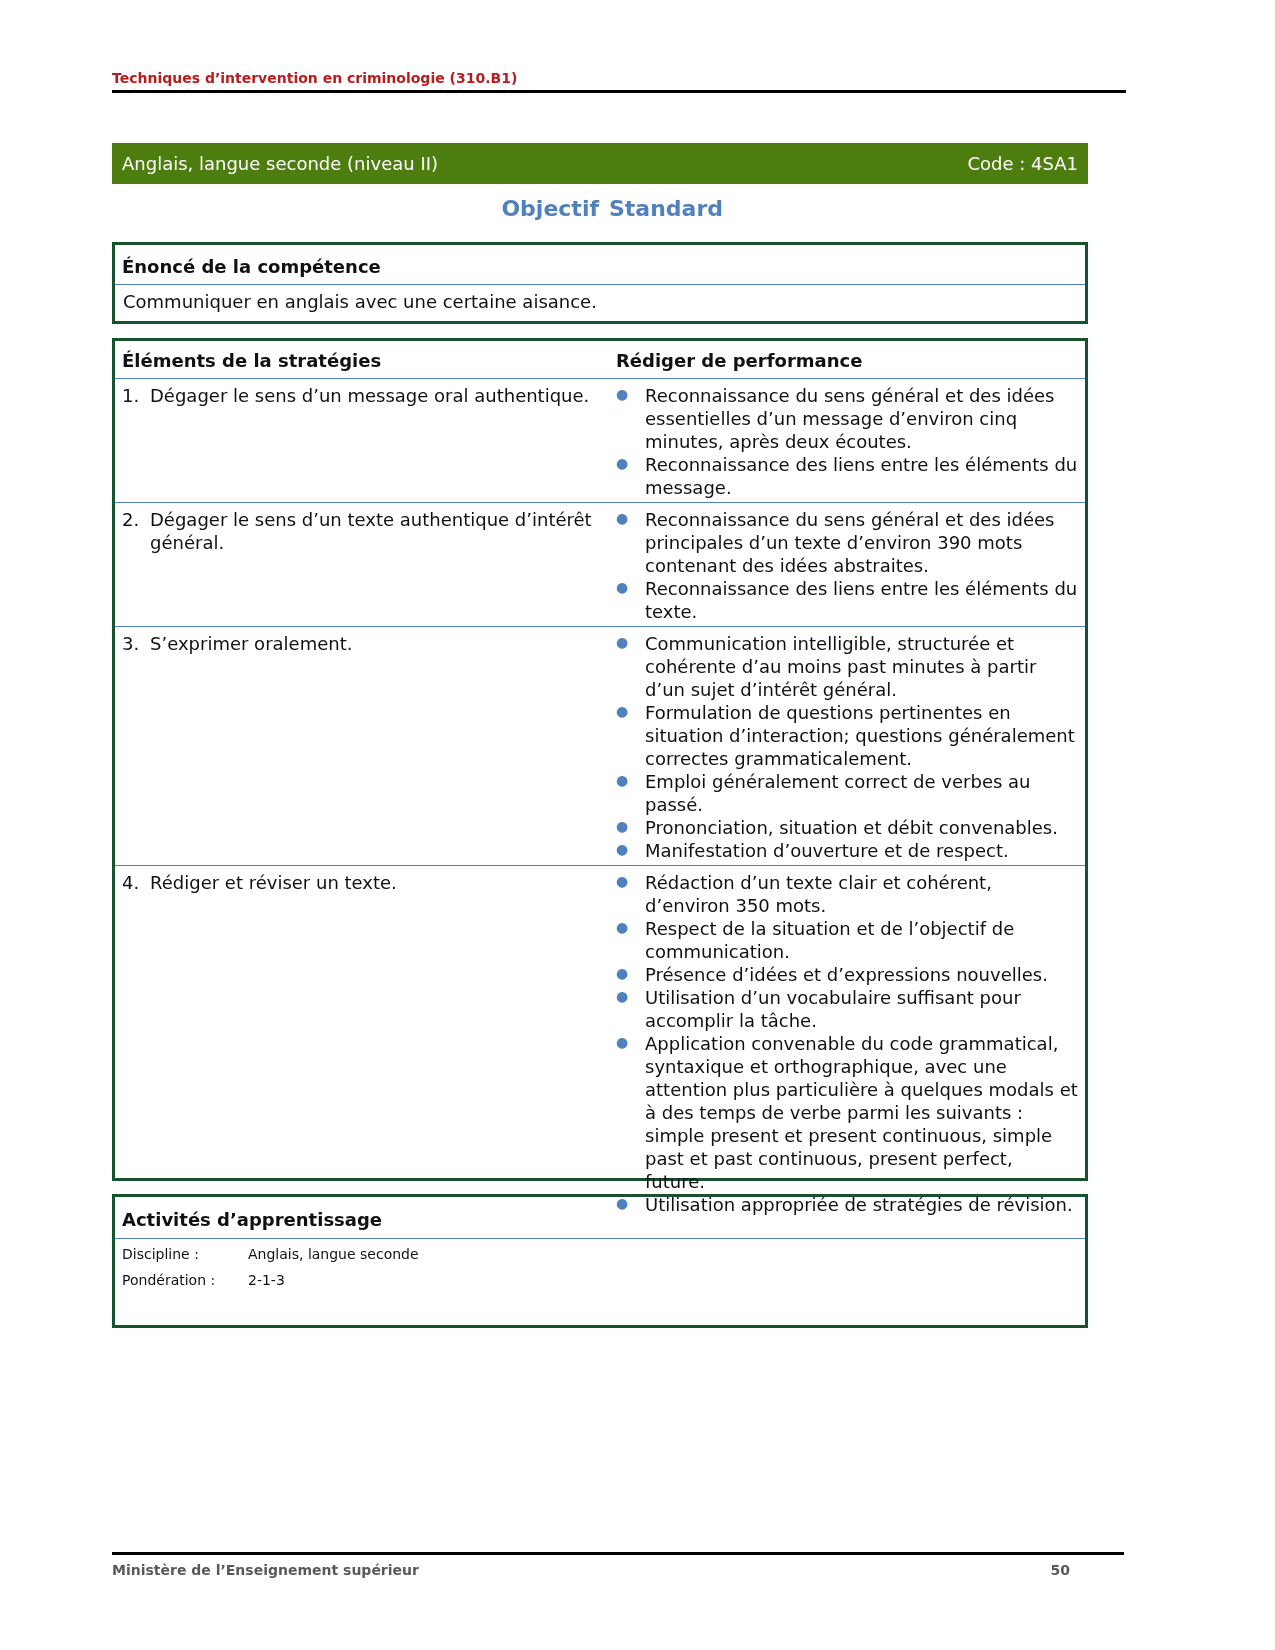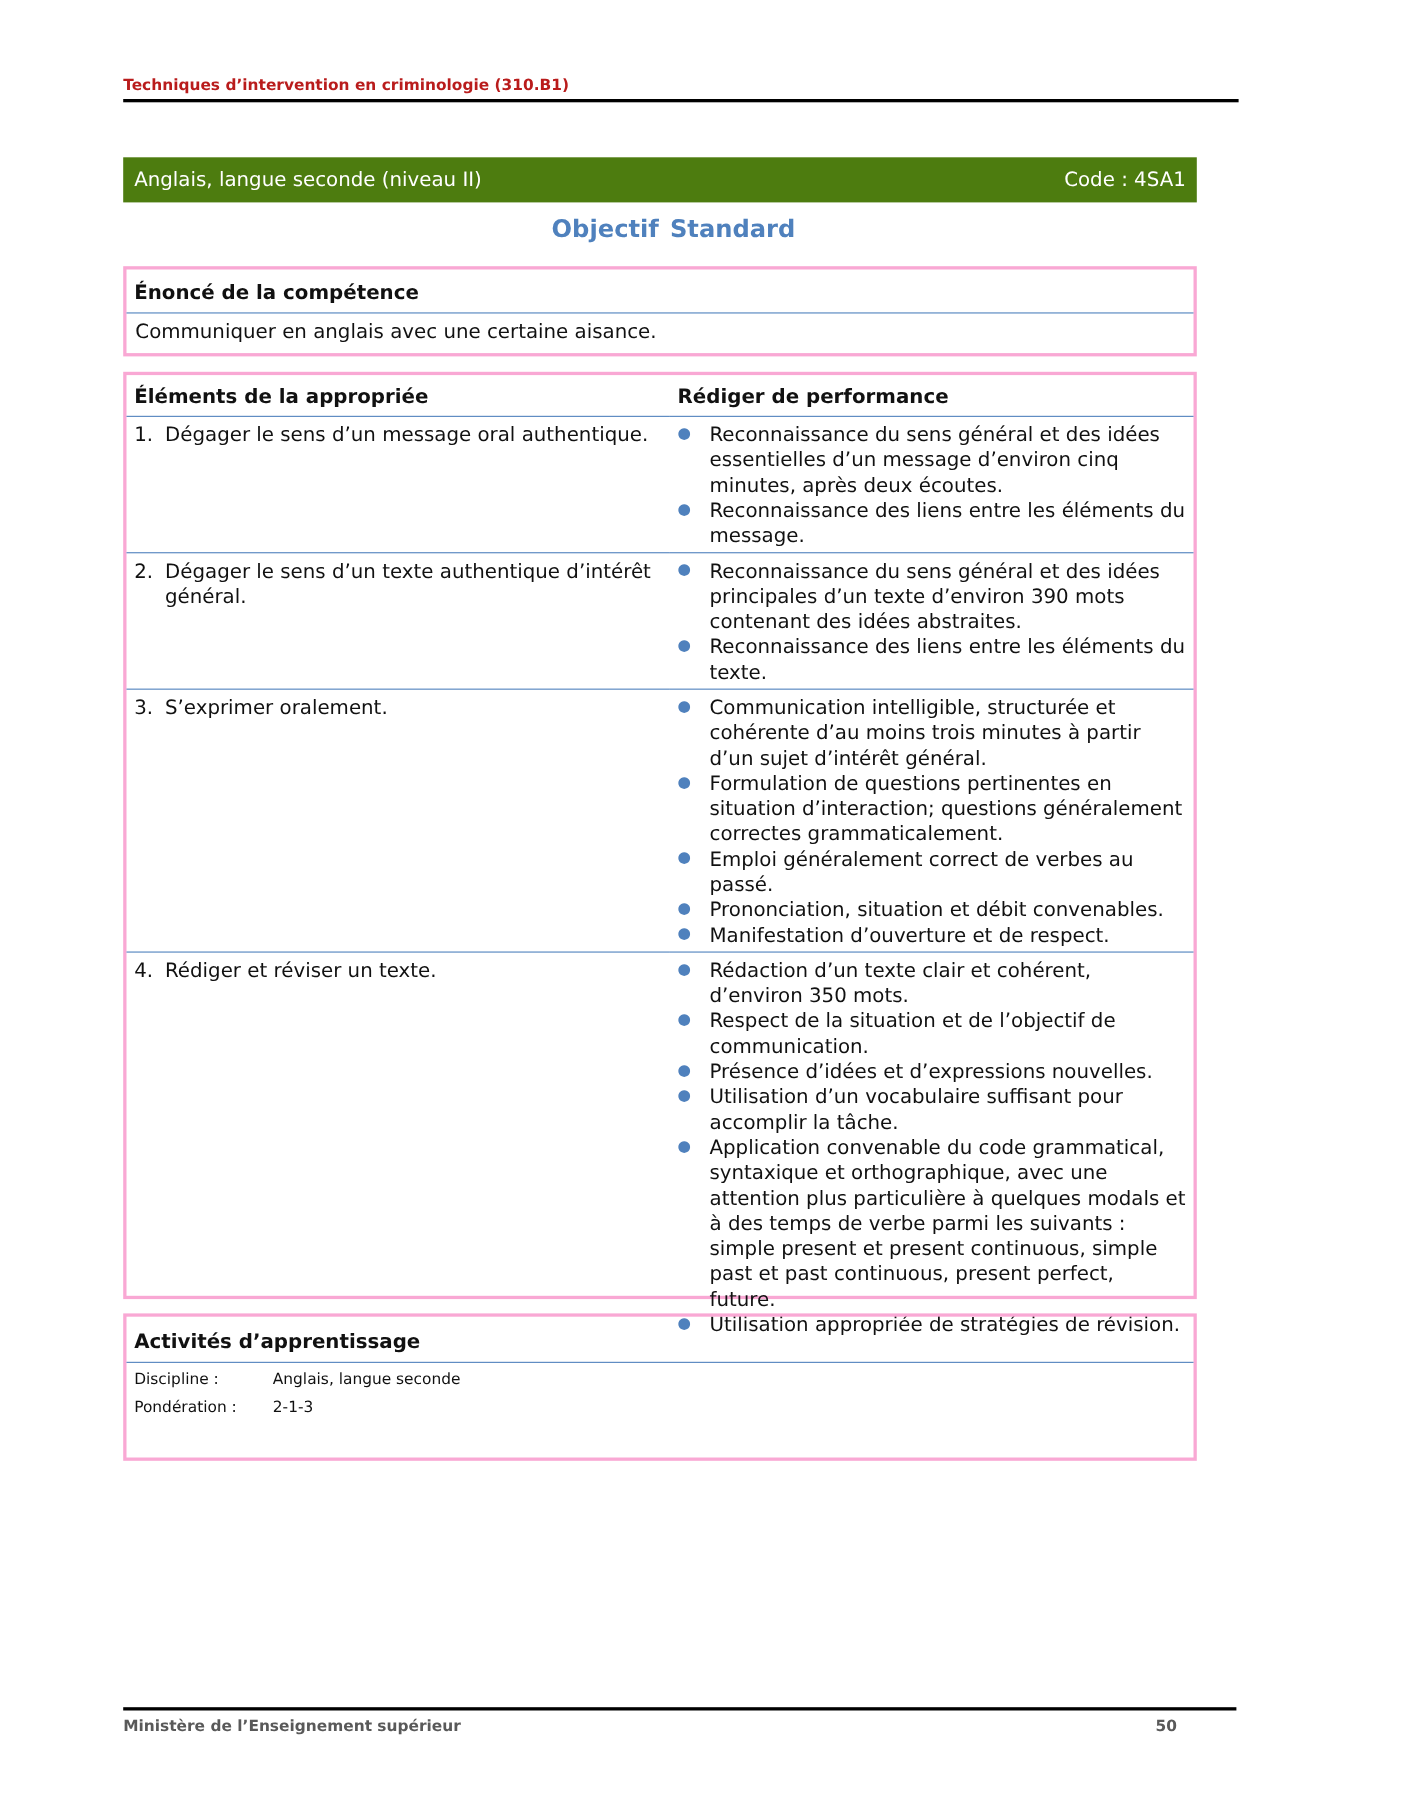--- a/index.html
+++ b/index.html
@@ -11,21 +11,21 @@
   .page-footer .rule { height: 3px; background: #000; }
   .page-footer .row { display: flex; justify-content: space-between; margin-top: 7px; font-size: 14px; font-weight: bold; color: #595959; }
   .page-footer .row .num { margin-right: 54px; }
 
   .course-bar { position: absolute; left: 112px; top: 143px; width: 976px; height: 41px; background: #4d7c0f; color: #fff; display: flex; justify-content: space-between; align-items: center; font-size: 18px; box-sizing: border-box; padding: 0 10px; }
   .obj-row { position: absolute; left: 112px; top: 196px; width: 976px; display: flex; text-align: right; }
   .obj-row .h { font-size: 22px; font-weight: bold; color: #4f81bd; }
   .obj-row .left { width: 487px; padding-left: 10px; box-sizing: border-box; }
   .obj-row .right { padding-left: 10px; }
 
-  .box { position: absolute; left: 112px; width: 976px; border: 3px solid #f9a8d4; box-sizing: border-box; }
+  .box { position: absolute; left: 112px; width: 976px; border: 3px solid #14532d; box-sizing: border-box; }
   .box .hrow { font-weight: bold; font-size: 18px; padding: 10px 8px 8px 8px; border-bottom: 1px solid #4f81bd; }
   .box .brow { font-size: 18px; padding: 6px 8px 6px 8px; }
 
   #enonce { top: 242px; height: 82px; }
   #enonce .hrow { padding: 11px 7px 7px 7px; }
 
   #elements { top: 338px; height: 843px; }
   .el-table { width: 100%; border-collapse: collapse; font-size: 18px; }
   .el-table th { text-align: left; font-weight: bold; padding: 9px 7px 7px 7px; border-bottom: 1px solid #4f81bd; vertical-align: top; }
   .el-table td { vertical-align: top; padding: 5px 7px 3px 7px; border-bottom: 1px solid #4f81bd; line-height: 23px; }
@@ -64,21 +64,21 @@
 
 <div class="box" id="enonce">
   <div class="hrow">Énoncé de la compétence</div>
   <div class="brow">Communiquer en anglais avec une certaine aisance.</div>
 </div>
 
 <div class="box" id="elements">
   <table class="el-table">
     <thead>
       <tr>
-        <th class="c1">Éléments de la appropriée</th>
+        <th class="c1">Éléments de la stratégies</th>
         <th>Rédiger de performance</th>
       </tr>
     </thead>
     <tbody id="el-body">
         <tr style="height: 124px;">
           <td class="c1">
             <div class="el-item">
               <span class="n">1.</span>
               <span>Dégager le sens d’un message oral authentique.</span>
             </div>
@@ -120,21 +120,21 @@
           <td class="c1">
             <div class="el-item">
               <span class="n">3.</span>
               <span>S’exprimer oralement.</span>
             </div>
           </td>
           <td>
             <ul class="crit">
               <li>
                 <span class="b"></span>
-                <span>Communication intelligible, structurée et cohérente d’au moins trois minutes à partir d’un sujet d’intérêt général.</span>
+                <span>Communication intelligible, structurée et cohérente d’au moins past minutes à partir d’un sujet d’intérêt général.</span>
               </li>
               <li>
                 <span class="b"></span>
                 <span>Formulation de questions pertinentes en situation d’interaction; questions généralement correctes grammaticalement.</span>
               </li>
               <li>
                 <span class="b"></span>
                 <span>Emploi généralement correct de verbes au passé.</span>
               </li>
               <li>

